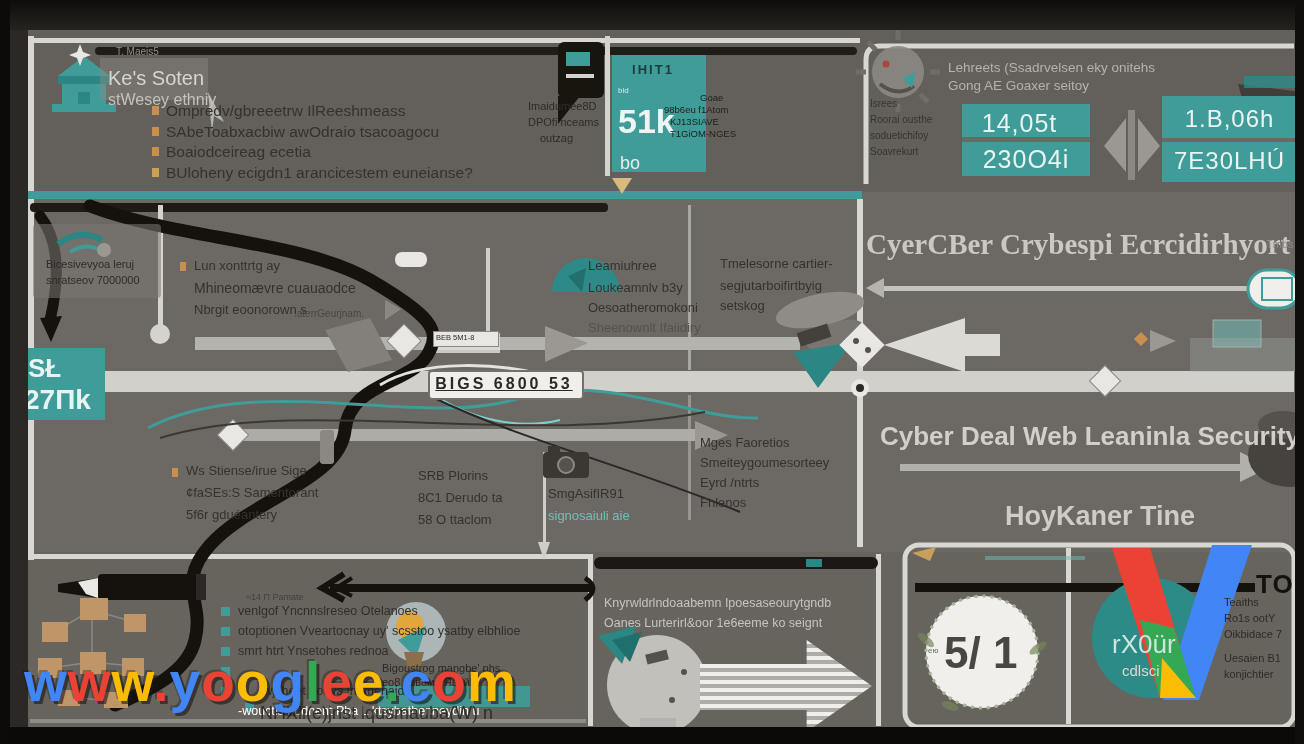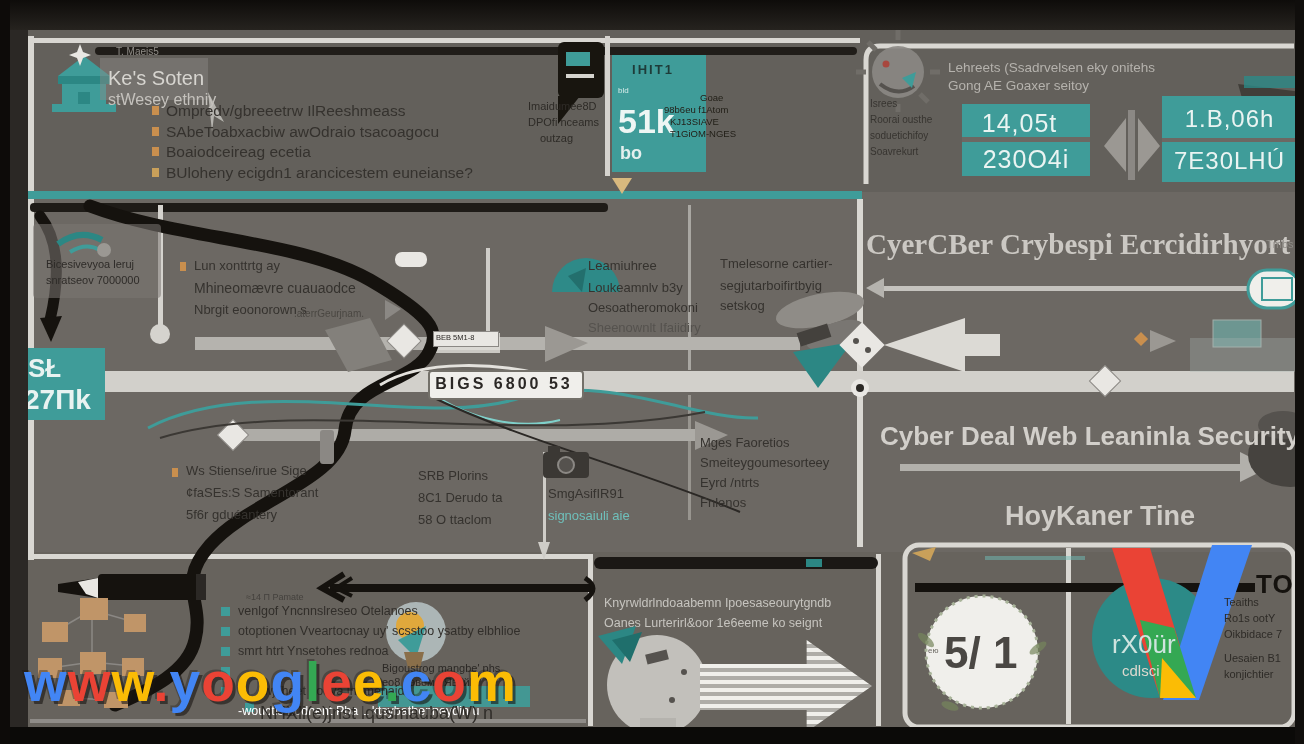--- a/index.html
+++ b/index.html
@@ -254,21 +254,21 @@
   <div class="t" style="left:166px;top:142px;font-size:15.5px;">Boaiodceireag ecetia</div>
   <div class="t" style="left:166px;top:163px;font-size:15.5px;">BUloheny ecigdn1 arancicestem euneianse?</div>
 
   <div class="t" style="left:528px;top:100px;font-size:11px;color:#2e2b27;">Imaidumee8D</div>
   <div class="t" style="left:528px;top:116px;font-size:11px;color:#2e2b27;">DPOfi nceams</div>
   <div class="t" style="left:540px;top:132px;font-size:11px;color:#2e2b27;">outzag</div>
   <div class="tealbox" style="left:612px;top:55px;width:94px;height:117px;"></div>
   <div class="t" style="left:612px;top:62px;width:82px;text-align:center;font-size:13px;font-weight:bold;letter-spacing:2px;color:#1e3c39;">IHIT1</div>
   <div class="t" style="left:618px;top:86px;font-size:8px;color:#d8ecea;">bld</div>
   <div class="t" style="left:618px;top:100px;font-size:34px;font-weight:bold;color:#eef6f4;">51k</div>
-  <div class="t" style="left:620px;top:142px;font-size:18px;color:#e4efed;font-weight:bold;">bo</div>
+  <div class="t" style="left:620px;top:152px;font-size:18px;color:#e4efed;">bo</div>
   <div class="t" style="left:700px;top:92px;font-size:9.5px;color:#232019;">Goae</div>
   <div class="t" style="left:664px;top:104px;font-size:9.5px;color:#232019;">98b6eu f1Atom</div>
   <div class="t" style="left:670px;top:116px;font-size:9.5px;color:#232019;">KJ13SIAVE</div>
   <div class="t" style="left:670px;top:128px;font-size:9.5px;color:#232019;">T1GiOM-NGES</div>
 
   <div class="t" style="left:870px;top:98px;font-size:10px;color:#373430;">Isrees</div>
   <div class="t" style="left:870px;top:114px;font-size:10px;color:#373430;">Roorai ousthe</div>
   <div class="t" style="left:870px;top:130px;font-size:10px;color:#373430;">soduetichifoy</div>
   <div class="t" style="left:870px;top:146px;font-size:10px;color:#373430;">Soavrekurt</div>
   <div class="t lt" style="left:948px;top:60px;font-size:13.5px;color:#b5b2ad;">Lehreets (Ssadrvelsen eky onitehs</div>
@@ -295,21 +295,21 @@
   <div class="t" style="left:588px;top:258px;font-size:13px;">Leamiuhree</div>
   <div class="t" style="left:588px;top:280px;font-size:13px;">Loukeamnlv b3y</div>
   <div class="t" style="left:588px;top:300px;font-size:13px;">Oesoatheromokoni</div>
   <div class="t" style="left:588px;top:320px;font-size:13px;color:#55524e;">Sheenownlt Ifaiidiry</div>
   <div class="t" style="left:720px;top:256px;font-size:13px;">Tmelesorne cartier-</div>
   <div class="t" style="left:720px;top:278px;font-size:13px;">segjutarboifirtbyig</div>
   <div class="t" style="left:720px;top:298px;font-size:13px;">setskog</div>
   <div class="shade" style="left:433px;top:331px;width:64px;height:14px;background:#e9e7e3;border:1px solid #8b8884;"></div>
   <div class="t" style="left:436px;top:333px;font-size:7.5px;color:#2b2825;">BEB 5M1-8</div>
   <div class="shade" style="left:428px;top:370px;width:152px;height:26px;background:#f0efeb;border:2px solid #737069;border-radius:4px;z-index:5;"></div>
-  <div class="t" style="left:428px;top:374px;width:152px;text-align:center;font-size:16px;font-weight:bold;letter-spacing:3px;color:#2b2825;z-index:6;">BIGS 6800 53</div>
+  <div class="t" style="left:428px;top:374px;width:152px;text-align:center;font-size:16px;font-weight:bold;letter-spacing:3px;color:#2b2825;z-index:6;text-decoration:underline;">BIGS 6800 53</div>
   <div class="shade" style="left:172px;top:468px;width:6px;height:9px;background:#c98f4e;"></div>
   <div class="t" style="left:186px;top:463px;font-size:13px;">Ws Stiense/irue Sige</div>
   <div class="t" style="left:186px;top:485px;font-size:13px;">¢faSEs:S Samentorant</div>
   <div class="t" style="left:186px;top:507px;font-size:13px;">5f6r gduéantery</div>
   <div class="t" style="left:418px;top:468px;font-size:13px;">SRB Plorins</div>
   <div class="t" style="left:418px;top:490px;font-size:13px;">8C1 Derudo ta</div>
   <div class="t" style="left:418px;top:512px;font-size:13px;">58 O ttaclom</div>
   <div class="t" style="left:548px;top:486px;font-size:13px;">SmgAsifIR91</div>
   <div class="t" style="left:548px;top:508px;font-size:13px;color:#6fc0bb;">signosaiuli aie</div>
   <div class="t" style="left:700px;top:435px;font-size:13px;">Mges Faoretios</div>

